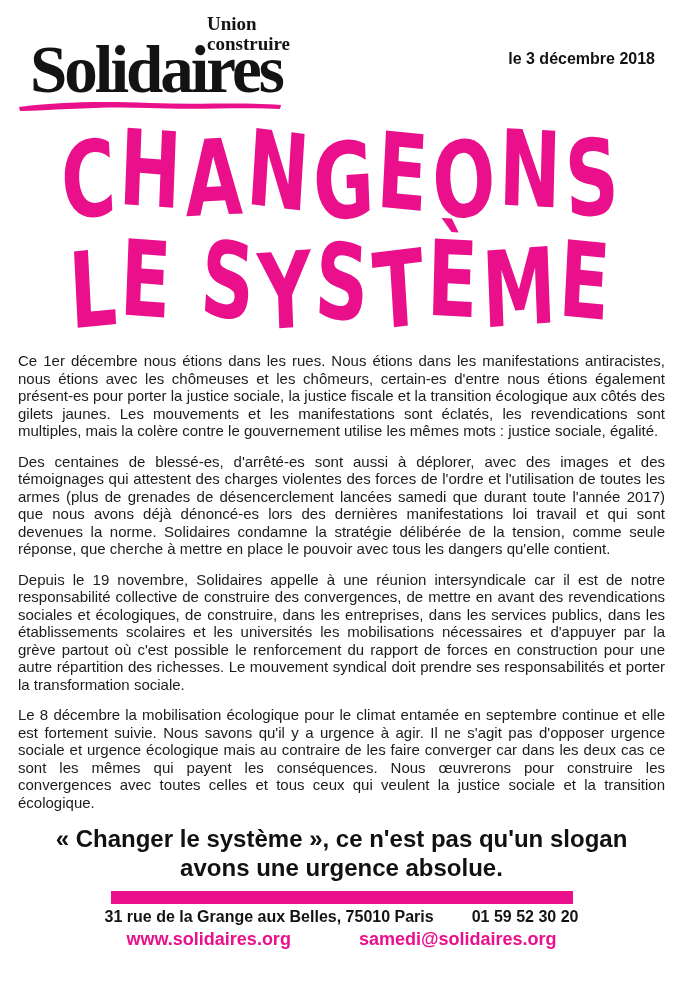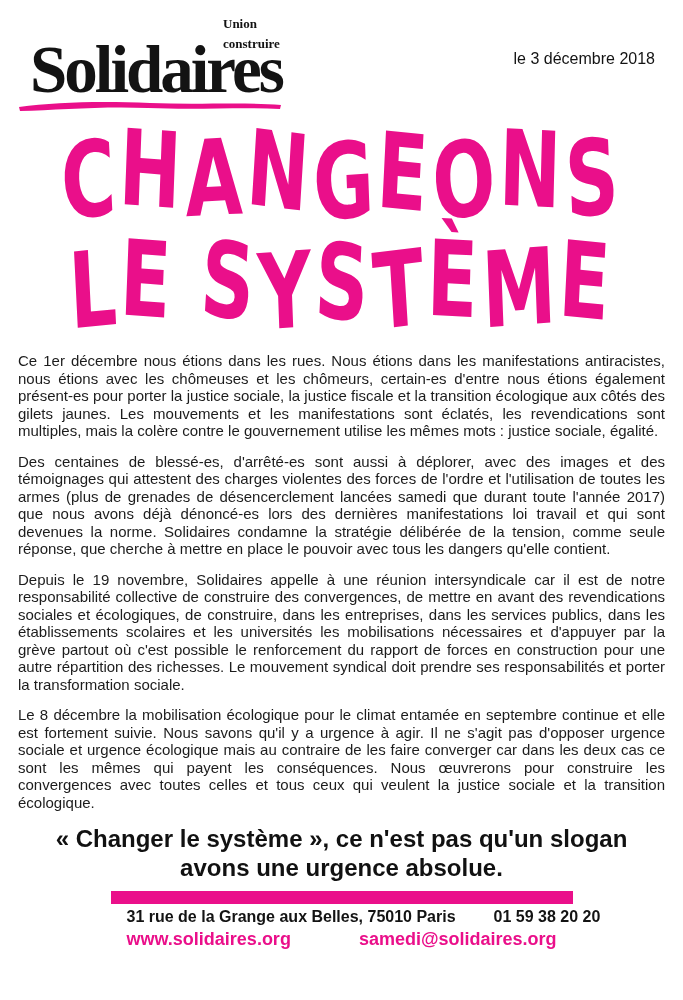--- a/index.html
+++ b/index.html
@@ -13,34 +13,34 @@
     color:#1c1c1c;
     overflow:hidden;
   }
 
   
   .header { position:relative; height:112px; }
   .logo { position:absolute; left:14px; top:8px; width:300px; }
   .logo-tagline {
     position:absolute; left:193px; top:6px;
     font-family:"Liberation Serif", serif;
-    font-weight:bold; font-size:13px; line-height:20px;
-    color:#131313; white-space:nowrap;margin-left:16px;
+    font-weight:bold; font-size:19px; line-height:20px;
+    color:#131313; white-space:nowrap;
   }
   .logo-word {
     font-family:"Liberation Serif", serif;
     font-weight:bold; font-size:67px; line-height:1;
     letter-spacing:-3px; color:#131313;
     padding-top:28px;
     margin-left:16px;
   }
   .logo-underline { display:block; margin:-4px 0 0 2px; }
   .doc-date {
     position:absolute; right:28px; top:50px;
-    font-weight:normal; font-size:16px; color:#131313;
+    font-weight:bold; font-size:16px; color:#131313;
   }
 
   
   .title-block { margin-top:8px; }
   .title-line {
     height:110px; display:flex; justify-content:center; align-items:center;
     overflow:visible;
   }
   .title-letters {
     font-family:"DejaVu Sans", sans-serif;
@@ -67,21 +67,21 @@
   }
 
   
   .footer { margin-top:9px; }
   .footer-bar {
     width:462px; height:13px; margin:0 auto;
     background:#ea0f8a;
   }
   .footer-col { width:430px; margin:4px auto 0; }
   .address-row {
-    display:flex; justify-content:space-between; gap:38px;
+    display:flex; justify-content:center; gap:38px;
     font-weight:bold; font-size:16px; color:#131313;
     white-space:nowrap;
   }
   .links-row {
     display:flex; justify-content:space-between; align-items:baseline;
     margin-top:3px;
     font-weight:bold; font-size:18px;
   }
   .pink-link { color:#ea0f8a; text-decoration:none; cursor:pointer; }
 </style>
@@ -120,21 +120,21 @@
     <p>Le 8 décembre la mobilisation écologique pour le climat entamée en septembre continue et elle est fortement suivie. Nous savons qu'il y a urgence à agir.  Il ne s'agit pas d'opposer urgence sociale et urgence écologique mais au contraire de les faire converger car dans les deux cas ce sont les mêmes qui payent les conséquences. Nous œuvrerons pour construire les convergences avec toutes celles et tous ceux qui veulent la justice sociale et la transition écologique.</p>
   </div>
 
   <div class="slogan">« Changer le système », ce n'est pas qu'un slogan avons une urgence absolue.</div>
 
   <div class="footer">
     <div class="footer-bar"></div>
     <div class="footer-col">
       <div class="address-row">
         <span>31 rue de la Grange aux Belles, 75010 Paris</span>
-        <span>01 59 38 20 20</span>
+        <span>01 59 52 30 20</span>
       </div>
       <div class="links-row">
         <a class="pink-link">www.solidaires.org</a>
         <a class="pink-link">samedi@solidaires.org</a>
       </div>
 
     </div>
   </div>
 
 </div>

